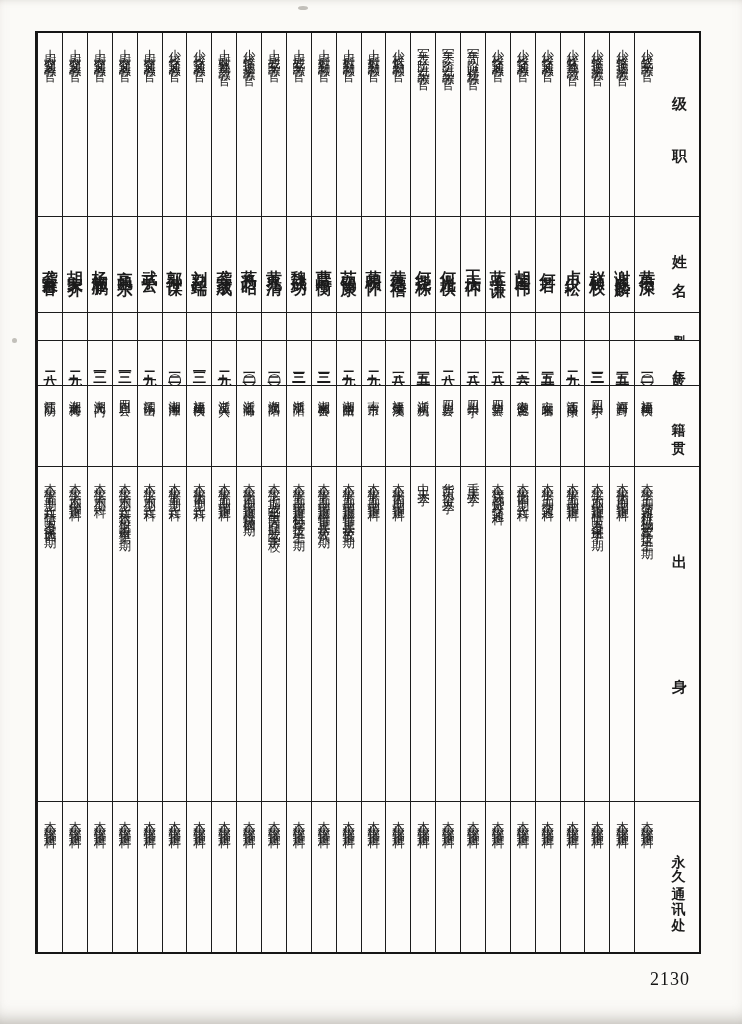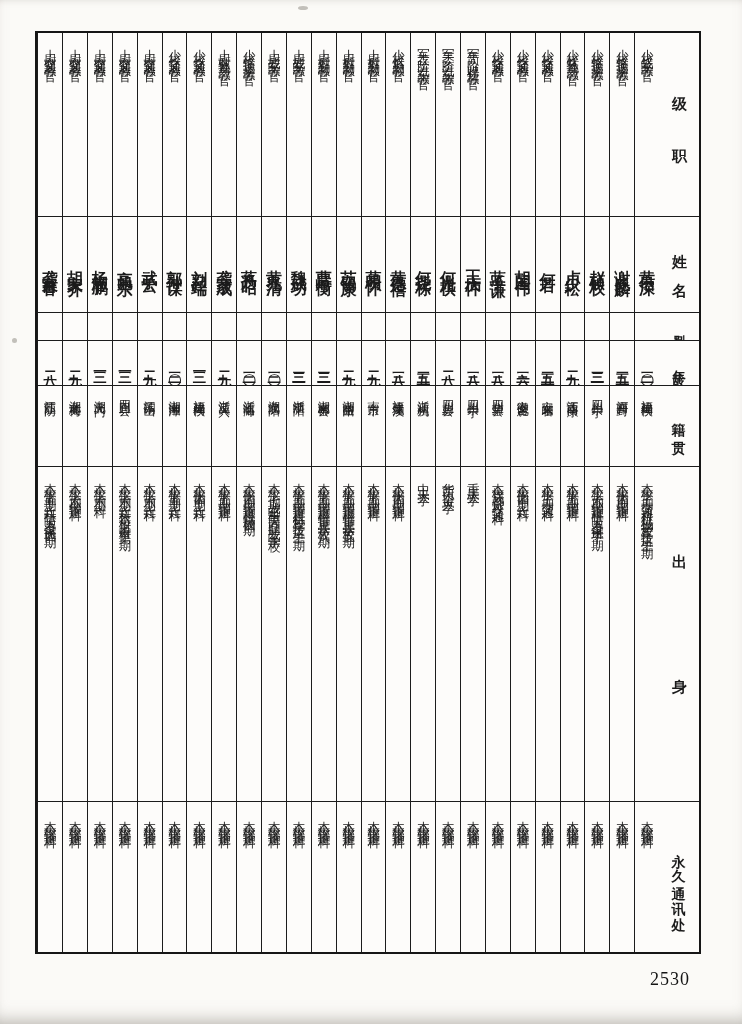--- a/index.html
+++ b/index.html
@@ -717,18 +717,18 @@
         </div>
     <div class="cell r-origin">
           <span class="vtext">本校十五期工兵科陆大参谋班四期</span>
         </div>
     <div class="cell r-contact">
           <span class="vtext">本校辎重科</span>
         </div>
   </div>
 </div>
 
-  <div class="page-number">2530</div>
+  <div class="page-number">2130</div>
 
   <div class="speck" style="left:298px;top:6px;width:10px;height:4px;"></div>
   <div class="speck" style="left:12px;top:338px;width:5px;height:5px;"></div>
 
 </div>
 
 </body></html>

